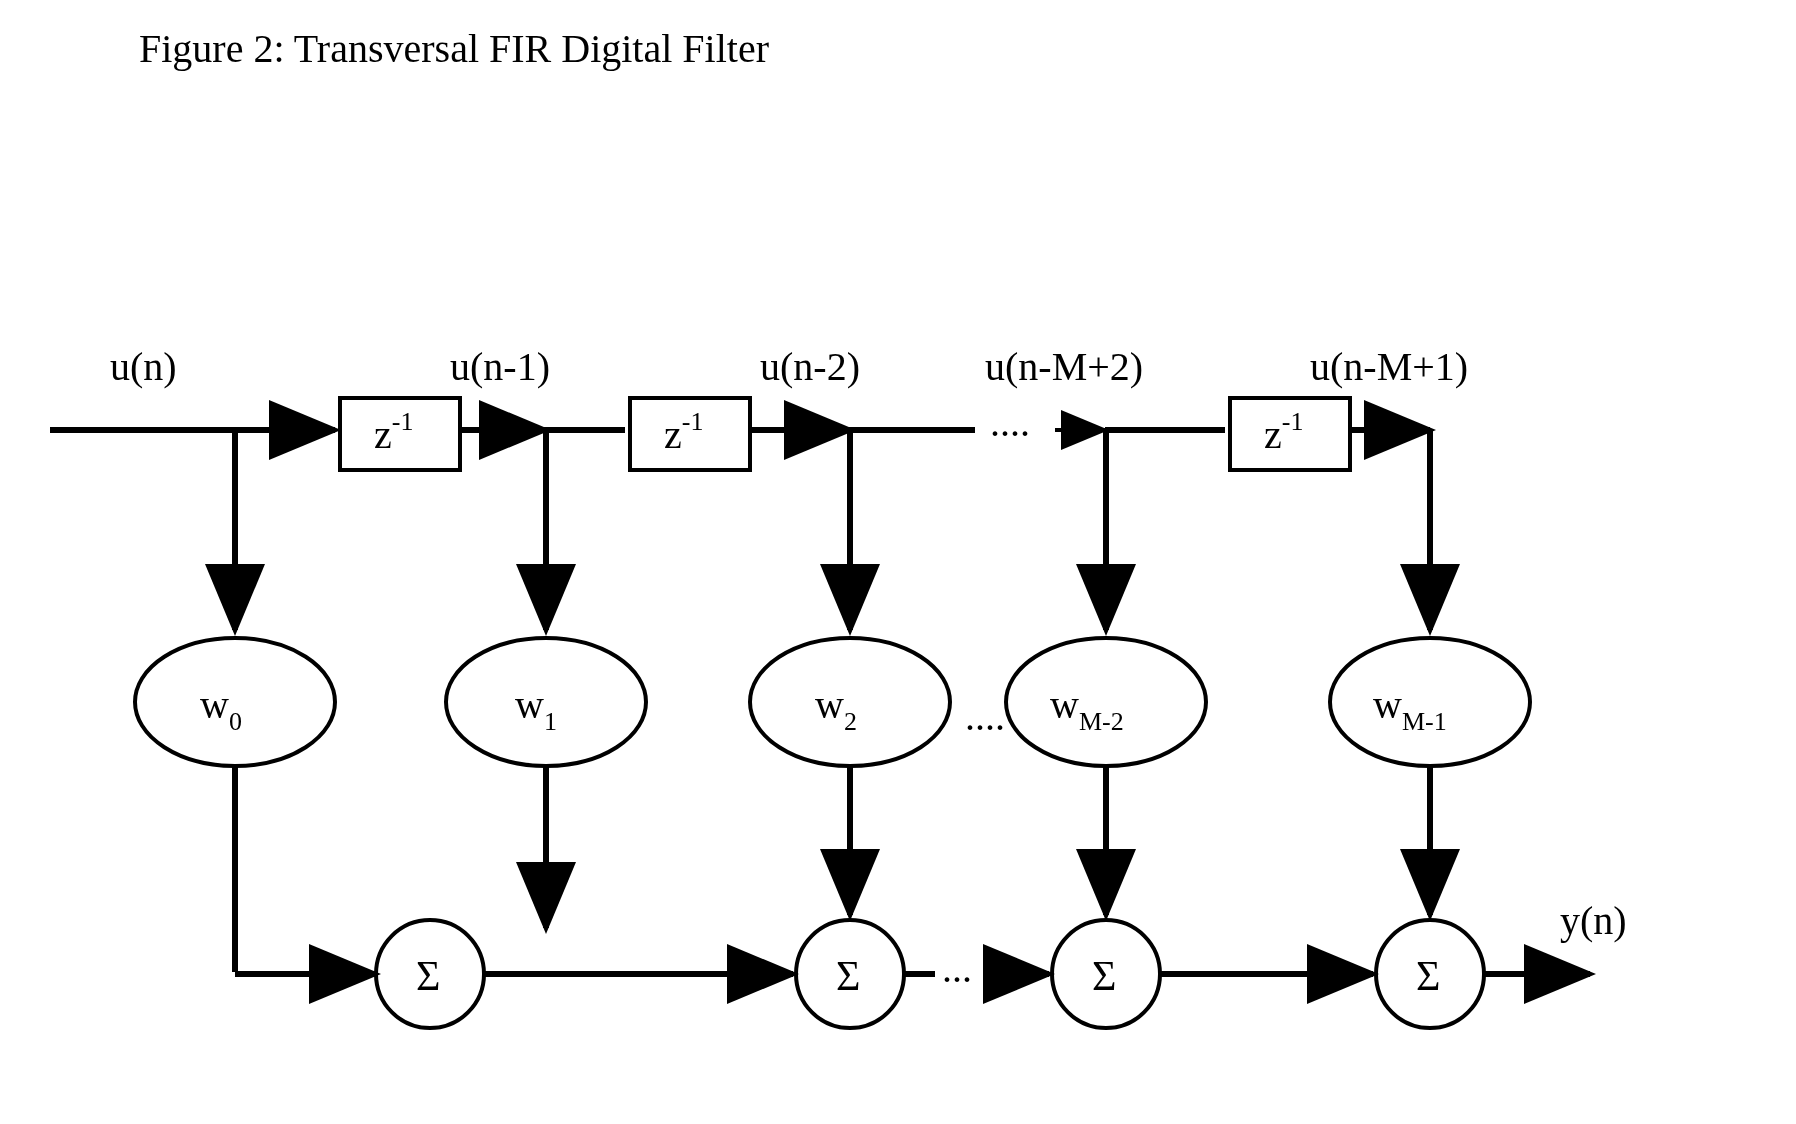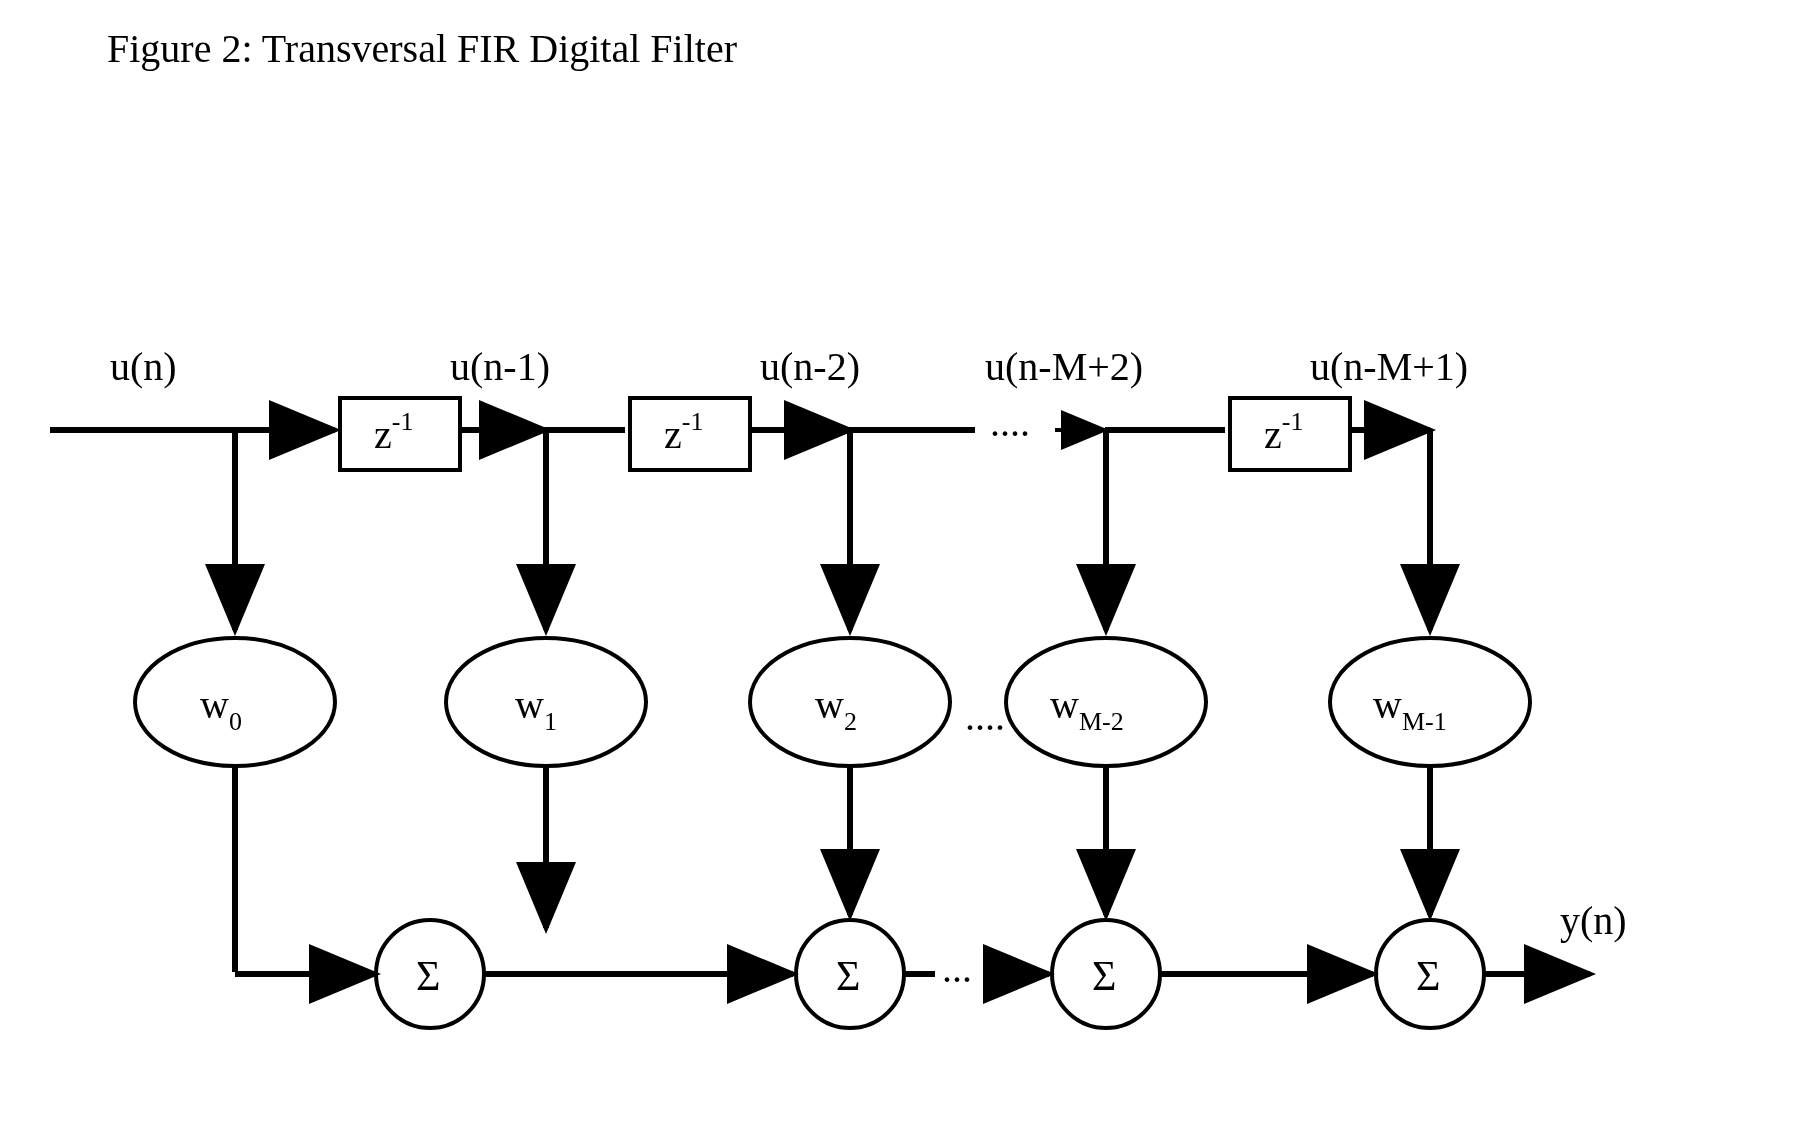--- a/index.html
+++ b/index.html
@@ -1,17 +1,17 @@
 <!DOCTYPE html>
 <html><head>
 <meta charset="utf-8">
 <style>
   html,body{margin:0;padding:0;background:#fff;font-family:"Times New Roman",serif;}
   .page{position:relative;width:1796px;height:1124px;}
-  .caption{position:absolute;font-size:40px;font-weight:normal;}
+  .caption{position:absolute;font-size:40px;font-weight:normal;margin-left:32px;}
   svg{position:absolute;left:0;top:0;}
   .delay-label,.weight-label,.sum-label,.tap-label,.out-label,.dots{
     font-family:"Times New Roman",serif;fill:#000;
   }
   .delay-box{fill:#fff;stroke:#000;stroke-width:4;}
   .ellipse{fill:none;stroke:#000;stroke-width:4;}
   .wire{stroke:#000;stroke-width:6;fill:none;}
   .thinwire{stroke:#000;stroke-width:4;fill:none;}
 </style>
 </head>

